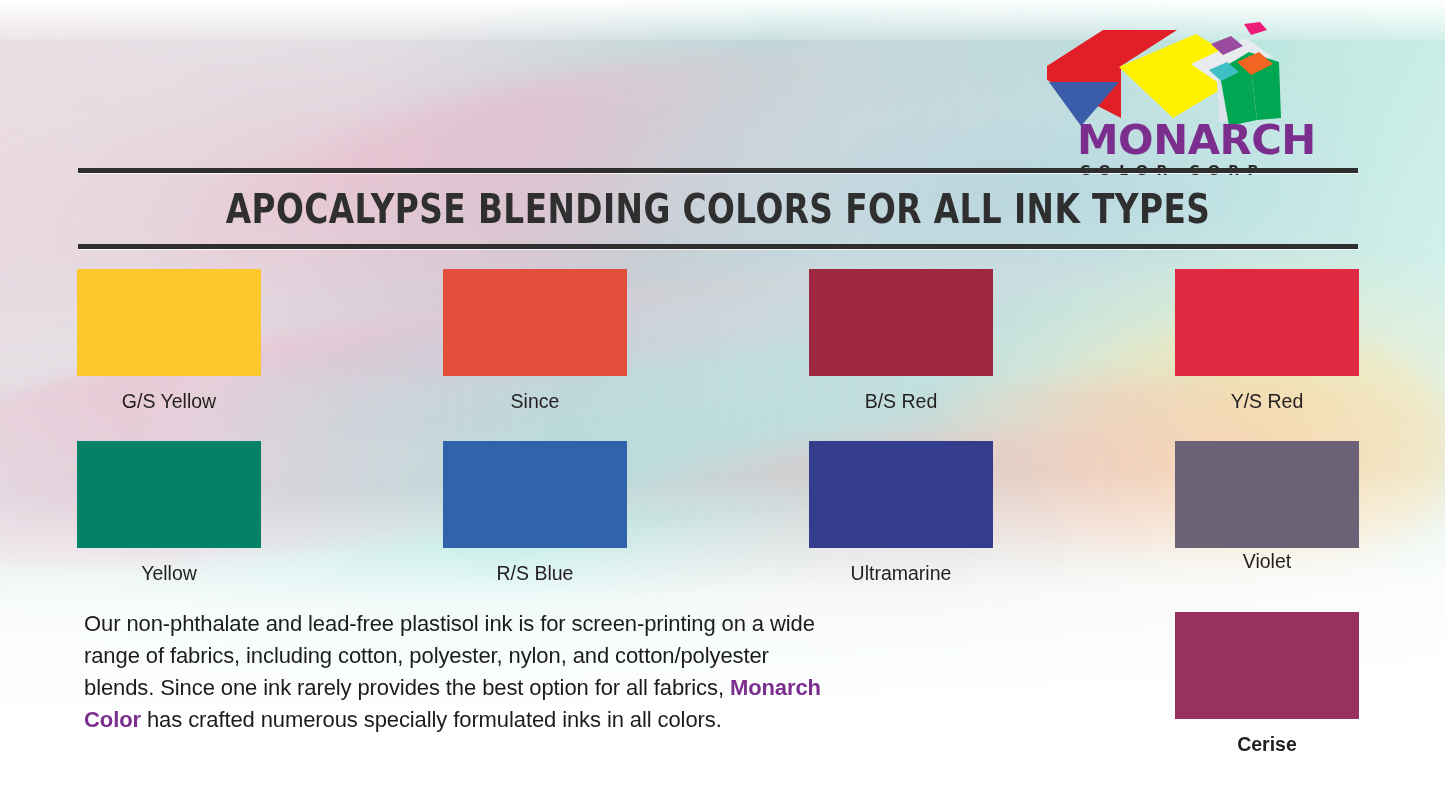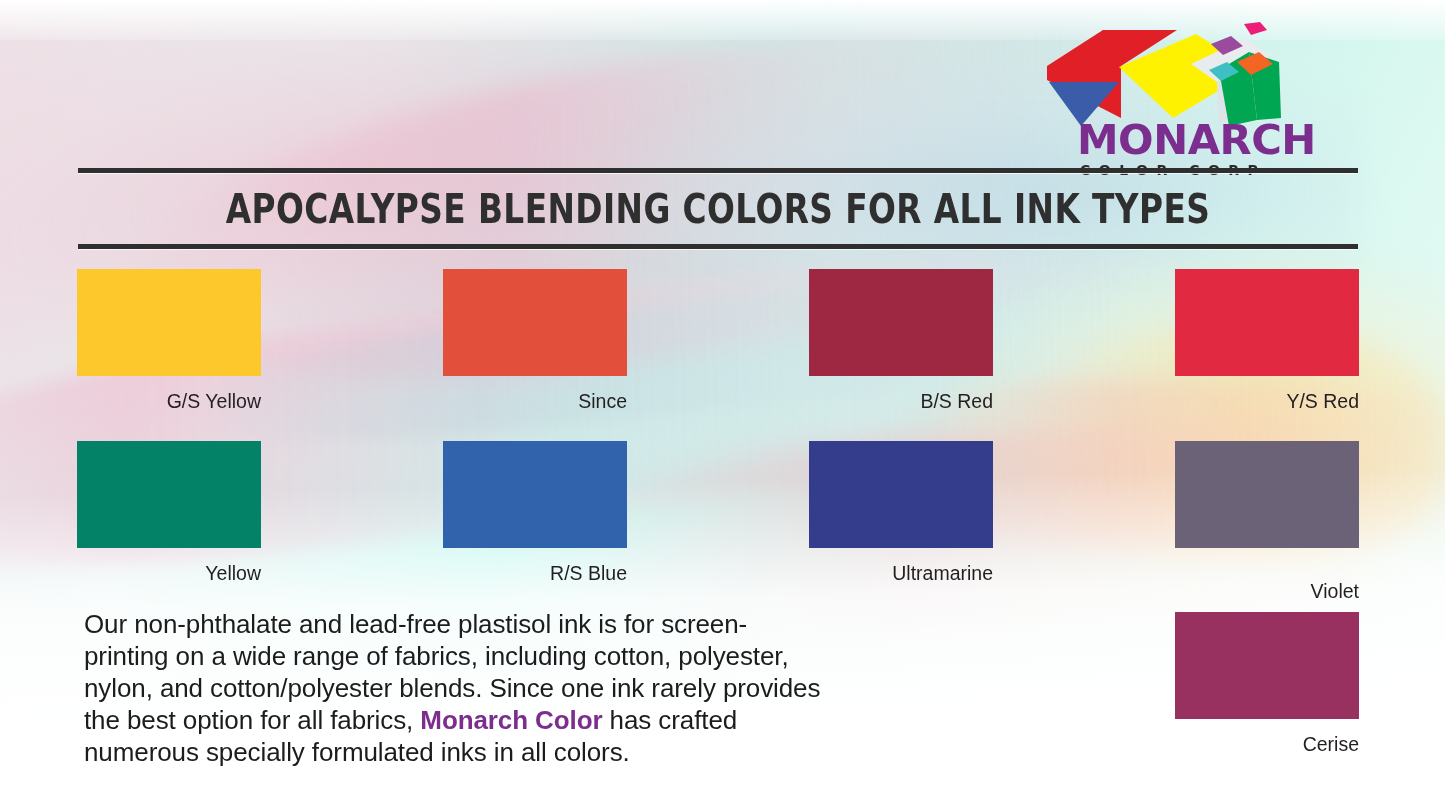--- a/index.html
+++ b/index.html
@@ -8,21 +8,21 @@
   body{
     font-family:"Liberation Sans", sans-serif;
     background:#ffffff;
     position:relative;
   }
 
   
   #poster{
     position:relative;
     width:1445px; height:802px;
-    background:#5eead4;
+    background:#14b8a6;
     overflow:hidden;
   }
 
   
   .bg-layer{ position:absolute; inset:0; pointer-events:none; }
 
   .bg-base{
     background:
       linear-gradient(118deg, rgba(245,225,232,0.95) 0%, rgba(252,245,247,0.85) 22%,
                       rgba(255,255,255,0.6) 42%, rgba(250,240,244,0.7) 58%,
@@ -161,53 +161,53 @@
   
   .swatch-row{
     position:absolute;
     left:77px;
     width:1282px;
     display:flex;
     justify-content:space-between;
   }
   #row-1{ top:269px; }
   #row-2{ top:441px; }
-  #row-3{ top:612px; }
+  #row-3{ top:612px;font-weight:bold; }
 
   .swatch-cell{
     width:184px;
     display:flex;
     flex-direction:column;
-    align-items:flex-end;
+    align-items:center;
   }
   .swatch-chip{
     width:184px; height:107px;
     display:block;
   }
   .swatch-label{
     font-family:"Liberation Sans", sans-serif;
     font-size:19.5px;
     color:#231f20;
     margin-top:14px;
     white-space:nowrap;
   }
   .cell-empty .swatch-chip{ background:transparent; }
   .cell-empty .swatch-label{ visibility:hidden; }
 
   
   #cell-violet{ position:relative; top:0px; }
-  #cell-violet .swatch-label{ margin-top:32px; }
+  #cell-violet .swatch-label{ margin-top:2px; }
 
   
   #description{
     position:absolute;
     left:84px; top:608px;
     width:740px;
     font-family:"Liberation Sans", sans-serif;
-    font-size:26px;
+    font-size:22px;
     line-height:32px;
     color:#1c1c1c;
     letter-spacing:-0.1px;
   }
   #description .brand{
     color:#7B2E8E;
     font-weight:bold;
   }
 </style>
 </head>

